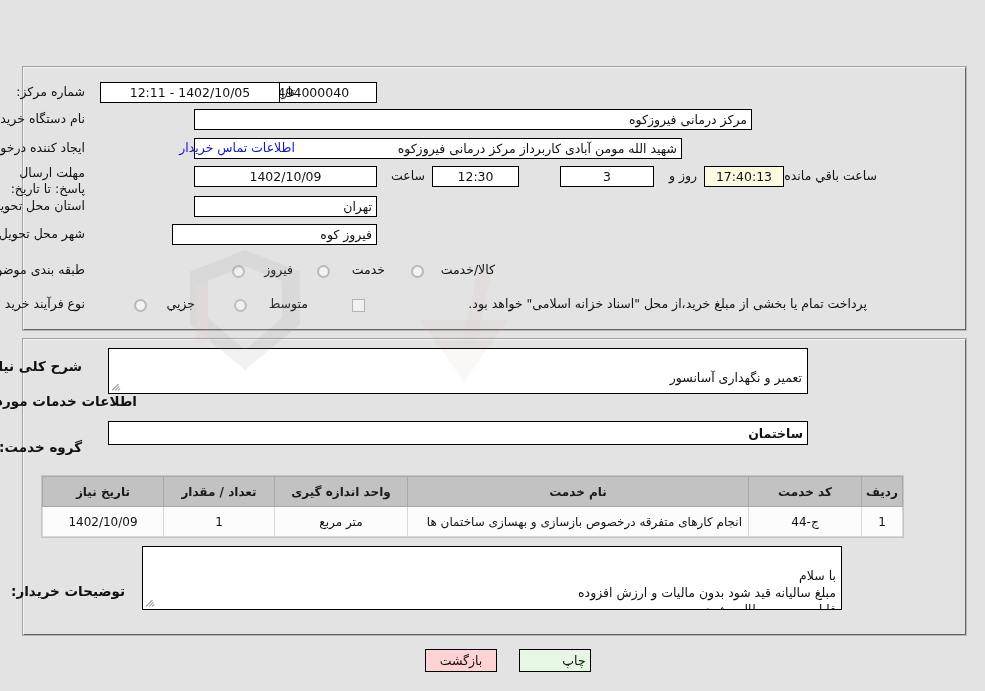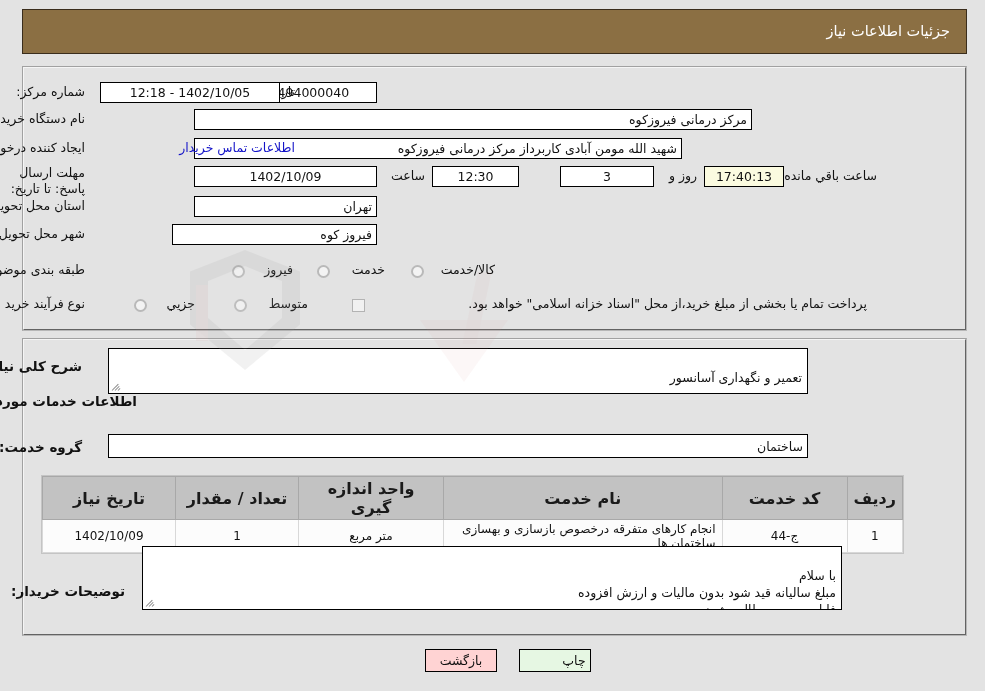--- a/index.html
+++ b/index.html
@@ -215,23 +215,23 @@
     background: #fff;
     z-index: 4;
     box-shadow: 0 0 0 1px #c4c4c4;
   }
   #svc-table th {
     background: #c2c2c2;
     border: 1px solid #a8a8a8;
     font-weight: bold;
     color: #1a1a1a;
     height: 25px;
-    padding: 2px 6px;
+    padding: 2px 0;
     text-align: center;
-    font-size: 16px;
+    font-size: 12px;
   }
   #svc-table td {
     background: #fcfcfc;
     border: 1px solid #d8d8d8;
     height: 25px;
     padding: 2px 6px;
     text-align: center;
     color: #111;
     font-size: 12px;
   }
@@ -258,31 +258,28 @@
 
 <div id="page">
 
   <div class="watermark">
     <div class="wm-shield"></div>
     <div class="wm-red"></div>
     <div class="wm-v"></div>
     <div class="wm-a"></div>
   </div>
 
-  <div class="titlebar">
-    <div class="t">جزئیات اطلاعات نیاز</div>
-  </div>
 
   <div class="panel" id="panel-top"></div>
 
   <div class="lbl" style="right:900px; top:84px;">شماره مرکز:</div>
   <div class="fld center" style="right:608px; top:82px; width:183px;">1102095494000040</div>
 
   <div class="lbl" style="right:690px; top:84px;">تاریخ و ساعت اعلان عمومی:</div>
-  <div class="fld center" style="right:705px; top:82px; width:180px;">1402/10/05 - 12:18</div>
+  <div class="fld center" style="right:705px; top:82px; width:180px;">1402/10/05 - 12:11</div>
 
   <div class="lbl" style="right:900px; top:111px;">نام دستگاه خریدار:</div>
   <div class="fld right" style="right:233px; top:109px; width:558px;">مرکز درمانی فیروزکوه</div>
 
   <div class="lbl" style="right:900px; top:140px;">ایجاد کننده درخواست:</div>
   <div class="fld right" style="right:303px; top:138px; width:488px;">شهید الله مومن آبادی کاربرداز مرکز درمانی فیروزکوه</div>
   <div class="link" style="right:690px; top:140px;">اطلاعات تماس خریدار</div>
 
   <div class="lbl" style="right:900px; top:165px; line-height:16px; width:85px; white-space:normal; text-align:right;">مهلت ارسال پاسخ: تا تاریخ:</div>
   <div class="fld center" style="right:608px; top:166px; width:183px;">1402/10/09</div>
@@ -319,21 +316,21 @@
 
   <div class="lbl lbl-b" style="right:903px; top:358px; font-size:13.5px;">شرح کلی نیاز:</div>
   <div class="ta" style="right:177px; top:348px; width:700px; height:46px;">
     <span>تعمیر و نگهداری آسانسور</span>
     <span class="grip"><i></i><i></i><i></i></span>
   </div>
 
   <div class="lbl lbl-b" style="right:848px; top:393px; font-size:13.5px;">اطلاعات خدمات مورد نیاز</div>
 
   <div class="lbl lbl-b" style="right:903px; top:439px; font-size:13.5px;">گروه خدمت:</div>
-  <div class="fld right" style="right:177px; top:434px; width:700px; height:24px; line-height:21px;">ساختمان</div>
+  <div class="fld right" style="right:177px; top:421px; width:700px; height:24px; line-height:21px;font-weight:bold;">ساختمان</div>
 
   <table id="svc-table">
     <thead>
       <tr>
         <th style="width:40px;">ردیف</th>
         <th style="width:112px;">کد خدمت</th>
         <th>نام خدمت</th>
         <th style="width:132px;">واحد اندازه گیری</th>
         <th style="width:110px;">تعداد / مقدار</th>
         <th style="width:120px;">تاریخ نیاز</th>

